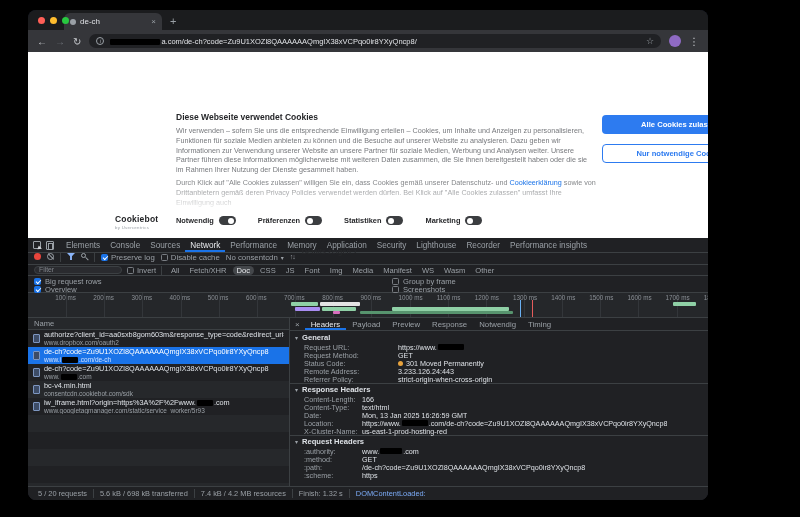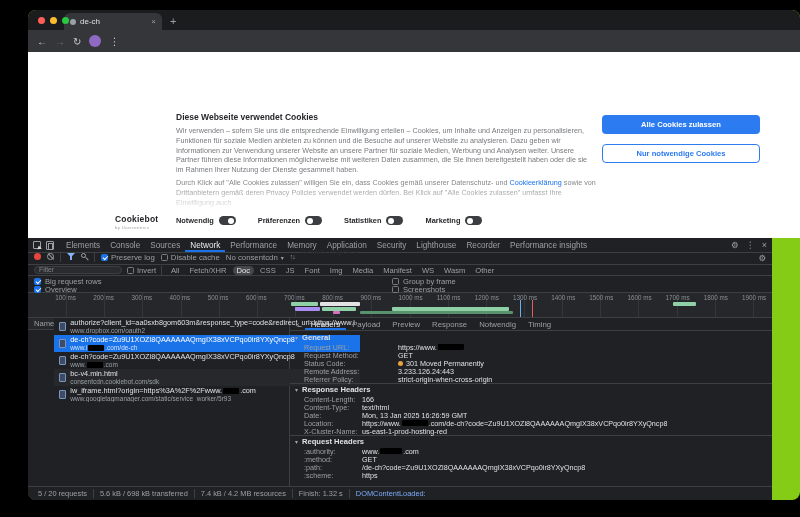--- a/index.html
+++ b/index.html
@@ -1,19 +1,19 @@
 <!DOCTYPE html>
 <html><head>
 <meta charset="utf-8">
 <style>
   * { box-sizing: border-box; margin: 0; padding: 0; }
   html,body { width: 800px; height: 517px; }
   body { background:#000; font-family:"Liberation Sans", sans-serif; position:relative; overflow:hidden; }
 
-  .window { position:absolute; left:28px; top:10px; width:772px; height:490px; background:#84cc16;
+  .window { position:absolute; left:28px; top:10px; width:680px; height:490px; background:#0f172a;
             border-radius:8px; overflow:hidden; box-shadow:0 14px 40px rgba(0,0,0,.75); }
 
   
   .tabstrip { height:20px; background:#1b1c1e; position:relative; display:flex; align-items:flex-end; }
   .lights { position:absolute; left:10px; top:7px; display:flex; gap:5px; }
   .light { width:7px; height:7px; border-radius:50%; }
   .red{background:#ff5f57}.yellow{background:#febc2e}.green{background:#28c840}
   .tab { margin-left:36px; width:98px; height:17px; background:#35363a; border-radius:6px 6px 0 0;
          display:flex; align-items:center; gap:4px; padding:0 6px; color:#dfe1e5; font-size:8px; }
   .favicon { width:6px; height:6px; border-radius:50%; background:#9aa0a6; flex-shrink:0; }
@@ -103,21 +103,21 @@
   #opt0 { left:6px; top:1px; } #opt1 { left:364px; top:1px; }
   #opt2 { left:6px; top:9px; } #opt3 { left:364px; top:9px; }
 
   .overview { height:25px; position:relative; border-bottom:1px solid #3c4043; background:#25272a; overflow:hidden; }
   .grid { position:absolute; top:0; bottom:0; width:1px; background:#33363a; }
   .rlabel { position:absolute; top:1px; font-size:6.3px; color:#8a8f95; white-space:nowrap; }
   .bar { position:absolute; border-radius:1px; }
   .evt { position:absolute; top:7px; bottom:0; width:1px; }
 
   .main { height:168px; display:flex; }
-  .req-list { width:262px; border-right:1px solid #3c4043; display:flex; flex-direction:row; min-width:0; }
+  .req-list { width:262px; border-right:1px solid #3c4043; display:flex; flex-direction:column; min-width:0; }
   .req-header { height:12px; line-height:11px; padding-left:6px; border-bottom:1px solid #3c4043; font-size:7.6px; background:#26282b; }
   .req-row { height:17px; display:flex; align-items:center; gap:4px; padding:0 5px; overflow:hidden; }
   .req-row.alt { background:#26282b; }
   .req-row.sel { background:#1a73e8; }
   .doc-icon { width:7px; height:9px; background:#3d4c66; border:1px solid #7d96c0; border-radius:1px; flex-shrink:0; }
   .req-txt { min-width:0; flex:1; }
   .req-name { font-size:7.3px; color:#dde1e6; white-space:nowrap; overflow:hidden; line-height:8.5px; }
   .req-domain { font-size:6.5px; color:#9aa0a6; white-space:nowrap; overflow:hidden; line-height:7px; }
   .req-row.sel .req-name { color:#fff; }
   .req-row.sel .req-domain { color:#cfe0ff; }
@@ -161,20 +161,25 @@
       <span class="tab-title">de-ch</span>
       <span class="tab-close">×</span>
     </div>
     <span class="newtab">+</span>
   </div>
 
   <div class="toolbar">
     <span class="nav-ic">←</span>
     <span class="nav-ic dim">→</span>
     <span class="nav-ic">↻</span>
+    <div class="addressbar">
+      <span class="site-info">i</span>
+      <span class="url"><span class="redact" style="width: 50px;"></span><span>a.com/de-ch?code=Zu9U1XOZl8QAAAAAAQmgIX38xVCPqo0ir8YXyQncp8/</span></span>
+      <span class="star">☆</span>
+    </div>
     <span class="avatar"></span>
     <span class="kebab">⋮</span>
   </div>
 
   <div class="page">
     <div class="cb-title">Diese Webseite verwendet Cookies</div>
     <div class="cb-p1">Wir verwenden – sofern Sie uns die entsprechende Einwilligung erteilen – Cookies, um Inhalte und Anzeigen zu personalisieren, Funktionen für soziale Medien anbieten zu können und die Besuche auf unserer Website zu analysieren. Dazu geben wir Informationen zur Verwendung unserer Website an unsere Partner für soziale Medien, Werbung und Analysen weiter. Unsere Partner führen diese Informationen möglicherweise mit weiteren Daten zusammen, die Sie ihnen bereitgestellt haben oder die sie im Rahmen Ihrer Nutzung der Dienste gesammelt haben.</div>
     <div class="cb-p2"><span>Durch Klick auf "Alle Cookies zulassen" willigen Sie ein, dass Cookies gemäß unserer Datenschutz- und </span><span class="blue-link">Cookieerklärung</span><span> sowie von Drittanbietern gemäß deren Privacy Policies verwendet werden dürfen. Bei Klick auf "Alle Cookies zulassen" umfasst Ihre Einwilligung auch</span></div>
     <div class="cb-fade"></div>
 

